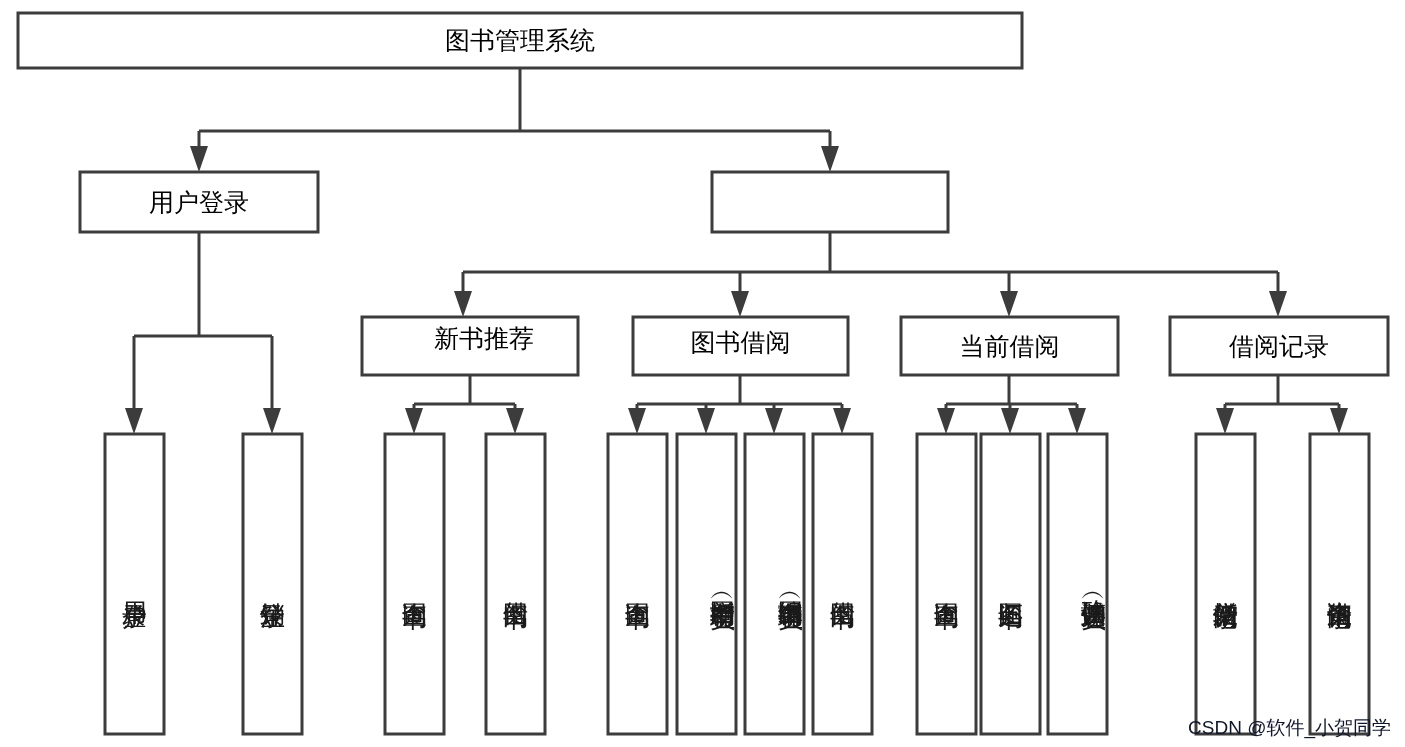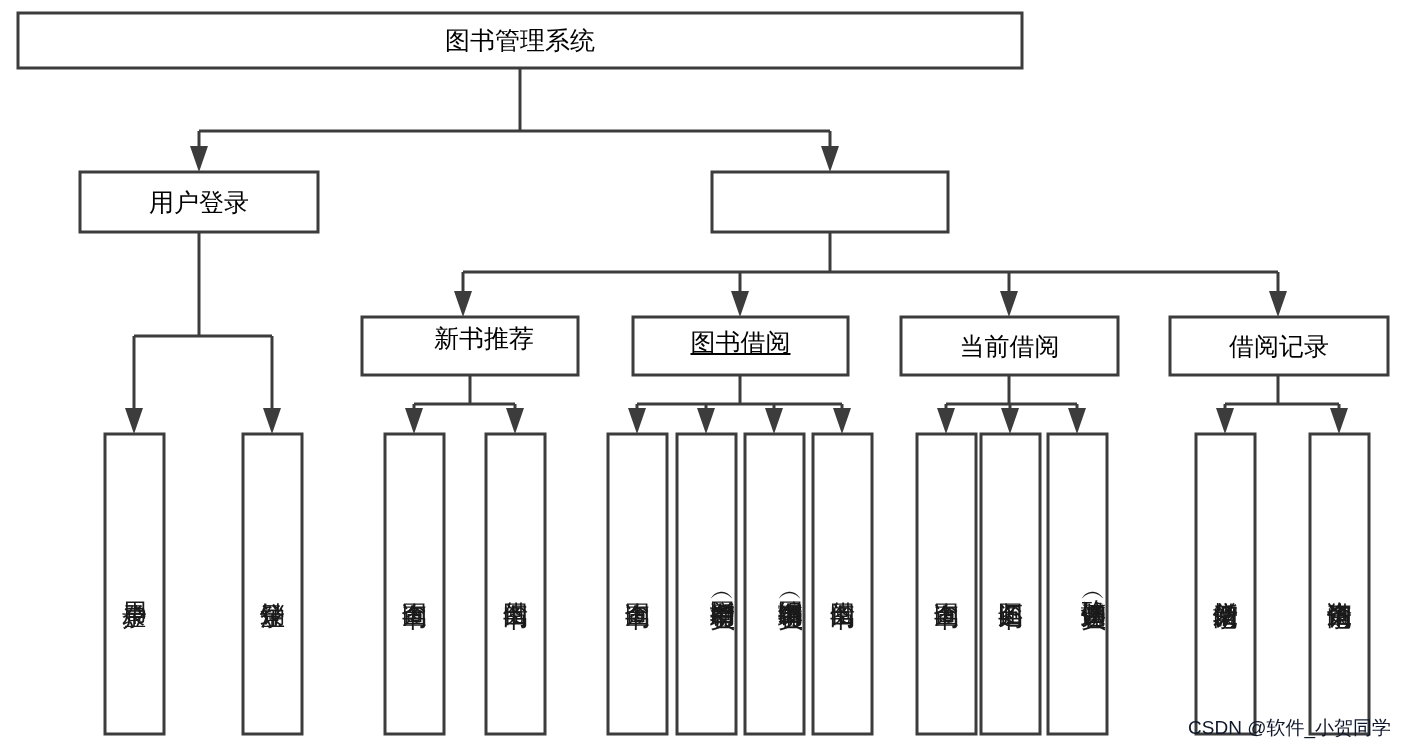--- a/index.html
+++ b/index.html
@@ -173,21 +173,21 @@
       <rect class="node-box" x="1196" y="434" width="59" height="300"></rect>
       <rect class="node-box" x="1310" y="434" width="59" height="300"></rect>
     </g>
   </svg>
 
   <div class="hlabel" style="left:18px; top:13px; width:1004px; height:55px;">图书管理系统</div>
 
   <div class="hlabel" style="left:80px; top:172px; width:238px; height:60px;">用户登录</div>
 
   <div class="hlabel" style="left:362px; top:317px; width:216px; height:42px;margin-left:14px;">新书推荐</div>
-  <div class="hlabel" style="left:633px; top:317px; width:215px; height:51px;text-decoration:underline;">图书借阅</div>
+  <div class="hlabel" style="left:633px; top:317px; width:215px; height:51px;">图书借阅</div>
   <div class="hlabel" style="left:901px; top:317px; width:217px; height:58px;border-radius:17px;">当前借阅</div>
   <div class="hlabel" style="left:1170px; top:317px; width:218px; height:58px;">借阅记录</div>
 
   <div class="vlabel" style="left:105px; top:434px; width:59px; height:300px;">用户登录</div>
   <div class="vlabel" style="left:243px; top:434px; width:59px; height:300px;">注销登录</div>
   <div class="vlabel" style="left:385px; top:434px; width:59px; height:300px;">查询图书</div>
   <div class="vlabel" style="left:486px; top:434px; width:59px; height:300px;">借阅图书</div>
   <div class="vlabel" style="left:608px; top:434px; width:59px; height:300px;">查询图书</div>
   <div class="vlabel" style="left:677px; top:434px; width:59px; height:300px; align-items:flex-start;">新增图书（管理员）</div>
   <div class="vlabel" style="left:745px; top:434px; width:59px; height:300px; align-items:flex-start;">编辑图书（管理员）</div>

